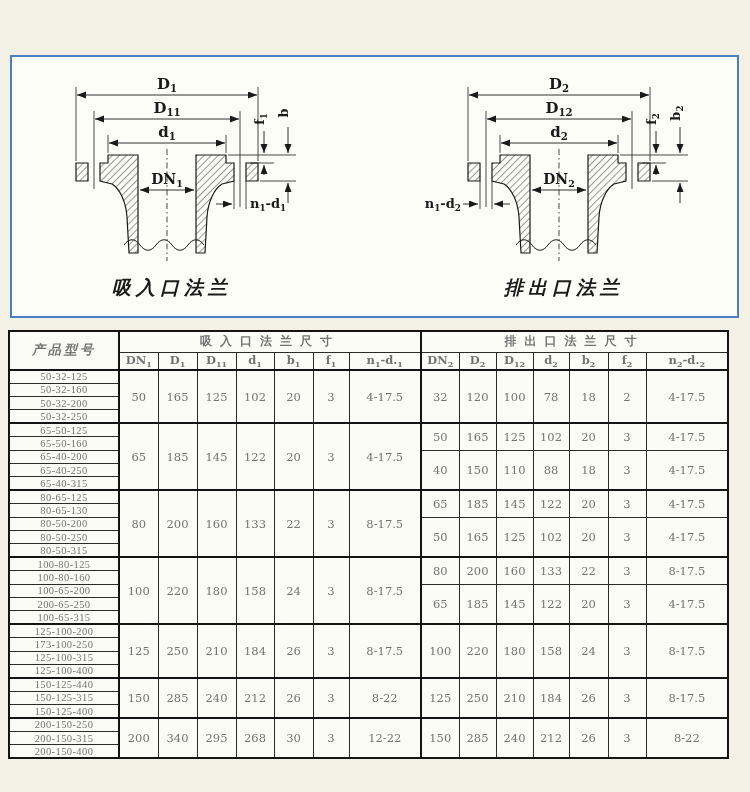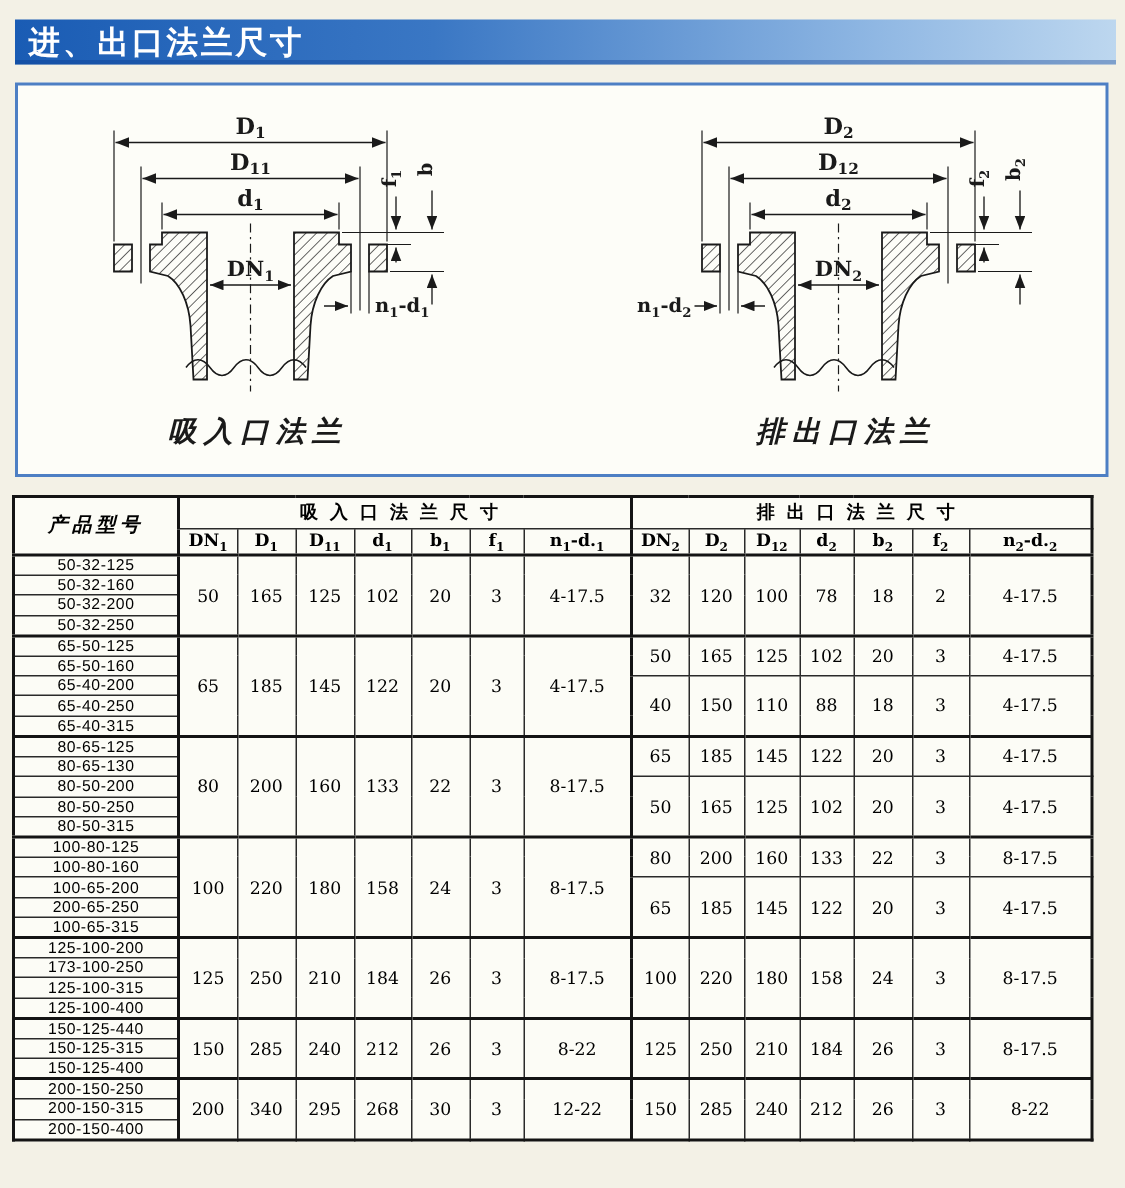--- a/index.html
+++ b/index.html
@@ -26,54 +26,51 @@
     display:flex;justify-content:space-between;align-items:flex-start;
   }
   svg text{fill:#1a1a1a;}
   .dimtxt{font-family:"DejaVu Serif",serif;font-weight:bold;}
   .cap{font-family:"DejaVu Serif",serif;font-weight:bold;font-style:italic;letter-spacing:5px;font-size:19px;}
   
   .ftable{
     position:absolute;left:8px;top:330px;width:719px;
     border-collapse:collapse;table-layout:fixed;
     background:#fcfcf6;border:2px solid #141414;
-    color:#000000;
+    color:#737373;
   }
   .ftable th,.ftable td{
     border:1px solid #2a2a2a;text-align:center;vertical-align:middle;
     padding:0;overflow:hidden;white-space:nowrap;
   }
   .ftable thead tr.h1{height:21px;}
   .ftable thead tr.h2{height:17px;}
   .ftable tbody tr{height:13.4px;}
   th.model-h{
     font-family:"DejaVu Serif",serif;font-style:italic;font-weight:bold;
     font-size:13px;letter-spacing:3px;
   }
   th.section-h{
     font-family:"DejaVu Serif",serif;font-weight:bold;
     font-size:12px;letter-spacing:8px;
   }
   th.colh{
     font-family:"DejaVu Serif",serif;font-weight:bold;font-size:11.5px;
   }
-  td.model{font-family:Liberation Sans, sans-serif;font-size:10.5px;letter-spacing:.4px;}
+  td.model{font-family:Liberation Serif, serif;font-size:10.5px;letter-spacing:.4px;}
   td.num{font-family:"DejaVu Serif",serif;font-size:11.5px;}
   .ftable sub{font-size:8px;}
   .sec-b{border-left:2px solid #141414 !important;}
   tr.group-start td{border-top:2px solid #141414;}
 </style>
 </head>
 <body>
 
 <div class="page">
 
-  <div class="banner">
-    <div class="title">进、出口法兰尺寸</div>
-  </div>
 
   <div class="panel">
 
     <svg width="358" height="258" viewBox="0 0 358 258">
       <defs>
         <pattern id="hL" patternUnits="userSpaceOnUse" width="5" height="5" patternTransform="rotate(45)">
           <rect width="5" height="5" fill="#fdfdf8"></rect>
           <line x1="0" y1="0" x2="0" y2="5" stroke="#333" stroke-width="1"></line>
         </pattern>
         <marker id="aeL" markerWidth="10" markerHeight="8" refX="9" refY="3.5" orient="auto" markerUnits="userSpaceOnUse">

